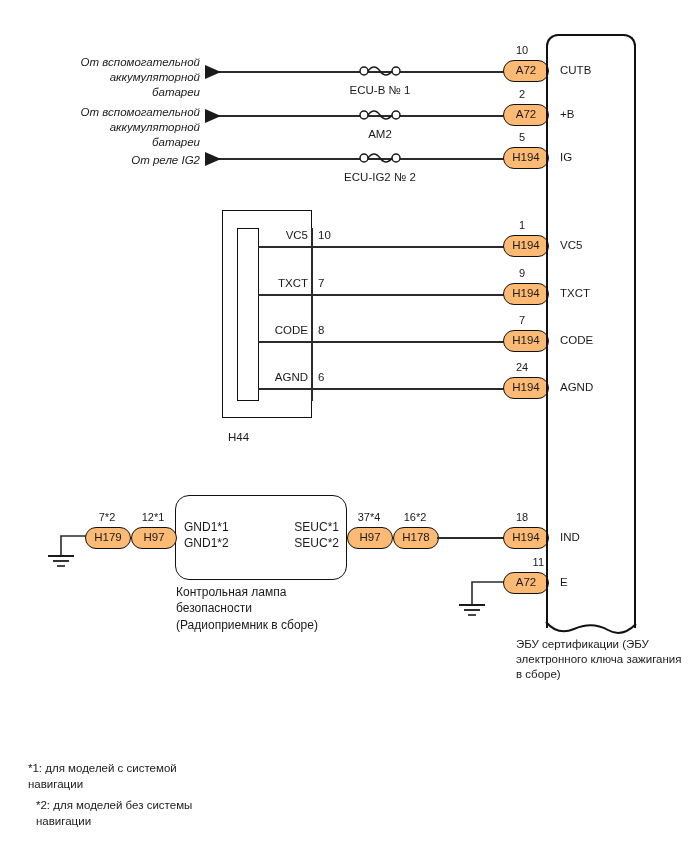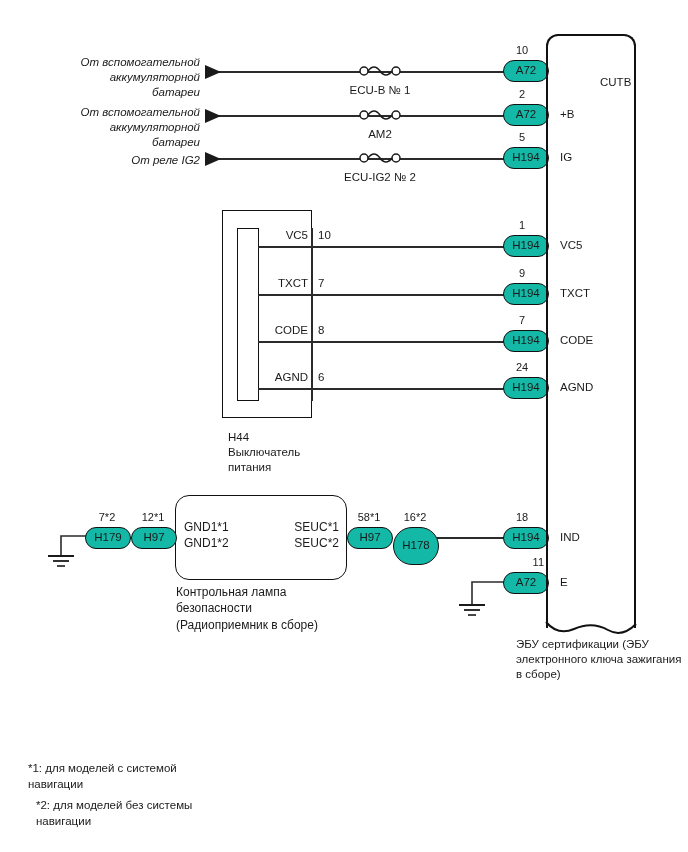--- a/index.html
+++ b/index.html
@@ -36,21 +36,21 @@
     position: absolute;
     background: #2b2b2b;
   }
   .wire.h { height: 1.5px; }
   .wire.v { width: 1.5px; }
   .pill {
     position: absolute;
     box-sizing: border-box;
     border: 1.6px solid #111111;
     border-radius: 999px;
-    background: #14b8a6;
+    background: #fdba74;
     font-size: 11.5px;
     line-height: 1;
     display: flex;
     align-items: center;
     justify-content: center;
     color: #1a1a1a;
   }
   .ecu-box {
     position: absolute;
     box-sizing: border-box;
@@ -129,21 +129,21 @@
   <div class="fuse" style="left:358px; top:62px;">
     <svg width="44" height="18" viewBox="0 0 44 18">
       <circle cx="6" cy="9" r="4" fill="#ffffff" stroke="#1a1a1a" stroke-width="1.5"></circle>
       <circle cx="38" cy="9" r="4" fill="#ffffff" stroke="#1a1a1a" stroke-width="1.5"></circle>
       <path d="M10 9 Q16 1 22 9 Q28 17 34 9" fill="none" stroke="#1a1a1a" stroke-width="1.6"></path>
     </svg>
   </div>
   <div class="lbl c" style="left:320px; top:83px; width:120px;">ECU-B № 1</div>
   <div class="pin" style="left:500px; top:44px; width:44px;">10</div>
   <div class="pill" style="left:503px; top:60px; width:46px; height:22px;">A72</div>
-  <div class="term" style="left:560px; top:76px;margin-left:40px;">CUTB</div>
+  <div class="term" style="left:560px; top:64px;">CUTB</div>
 
   <div class="lbl r" style="left:60px; top:105px; width:140px;">От вспомогательной
 аккумуляторной батареи</div>
   <div class="wire h" style="left:205px; top:115px; width:305px;"></div>
   <div class="arrow" style="left:205px; top:109px;">
     <svg width="18" height="14" viewBox="0 0 18 14">
         <polygon points="0,0 16,7 0,14" fill="#1a1a1a"></polygon>
       </svg>
   </div>
   <div class="fuse" style="left:358px; top:106px;">
@@ -203,22 +203,20 @@
   <div class="term" style="left:560px; top:334px;">CODE</div>
 
   <div class="sw-lbl" style="left:262px; top:371px; width:46px; text-align:right;">AGND</div>
   <div class="sw-num" style="left:318px; top:371px;">6</div>
   <div class="wire h" style="left:258px; top:388px; width:252px;"></div>
   <div class="pin" style="left:500px; top:361px; width:44px;">24</div>
   <div class="pill" style="left:503px; top:377px; width:46px; height:22px;">H194</div>
   <div class="term" style="left:560px; top:381px;">AGND</div>
 
   <div class="lbl" style="left:228px; top:430px;">H44</div>
-  <div class="lbl" style="left:228px; top:445px; width:130px;">Выключатель
-питания</div>
 
   <div class="lamp-box" style="left:175px; top:495px; width:172px; height:85px;"></div>
   <div class="lamp-lbl" style="left:184px; top:519px;">GND1*1
 GND1*2</div>
   <div class="lamp-lbl" style="left:265px; top:519px; width:74px; text-align:right;">SEUC*1
 SEUC*2</div>
   <div class="lamp-lbl" style="left:176px; top:617px; width:200px;">(Радиоприемник в сборе)</div>
   <div class="lamp-lbl" style="left:176px; top:584px; width:180px;">Контрольная лампа
 безопасности</div>
 
@@ -228,24 +226,24 @@
       <line x1="18" y1="26" x2="44" y2="26" stroke="#1a1a1a" stroke-width="2"></line>
       <line x1="23" y1="31" x2="39" y2="31" stroke="#1a1a1a" stroke-width="1.8"></line>
       <line x1="27" y1="36" x2="35" y2="36" stroke="#1a1a1a" stroke-width="1.6"></line>
     </svg>
   </div>
   <div class="pin" style="left:85px; top:511px; width:44px;">7*2</div>
   <div class="pill" style="left:85px; top:527px; width:46px; height:22px;">H179</div>
   <div class="pin" style="left:131px; top:511px; width:44px;">12*1</div>
   <div class="pill" style="left:131px; top:527px; width:46px; height:22px;">H97</div>
 
-  <div class="pin" style="left:347px; top:511px; width:44px;">58*1</div>
+  <div class="pin" style="left:347px; top:511px; width:44px;">37*4</div>
   <div class="pill" style="left:347px; top:527px; width:46px; height:22px;">H97</div>
   <div class="pin" style="left:393px; top:511px; width:44px;">16*2</div>
-  <div class="pill" style="left:393px; top:527px; width:46px; height:38px;">H178</div>
+  <div class="pill" style="left:393px; top:527px; width:46px; height:22px;">H178</div>
   <div class="wire h" style="left:437px; top:537px; width:76px;"></div>
   <div class="pin" style="left:500px; top:511px; width:44px;">18</div>
   <div class="pill" style="left:503px; top:527px; width:46px; height:22px;">H194</div>
   <div class="term" style="left:560px; top:531px;">IND</div>
 
   <div class="gnd" style="left:458px; top:575px;">
     <svg width="58" height="46" viewBox="0 0 58 46">
       <path d="M58 7 L14 7 L14 30" fill="none" stroke="#2b2b2b" stroke-width="1.6"></path>
       <line x1="1" y1="30" x2="27" y2="30" stroke="#1a1a1a" stroke-width="2"></line>
       <line x1="6" y1="35" x2="22" y2="35" stroke="#1a1a1a" stroke-width="1.8"></line>

